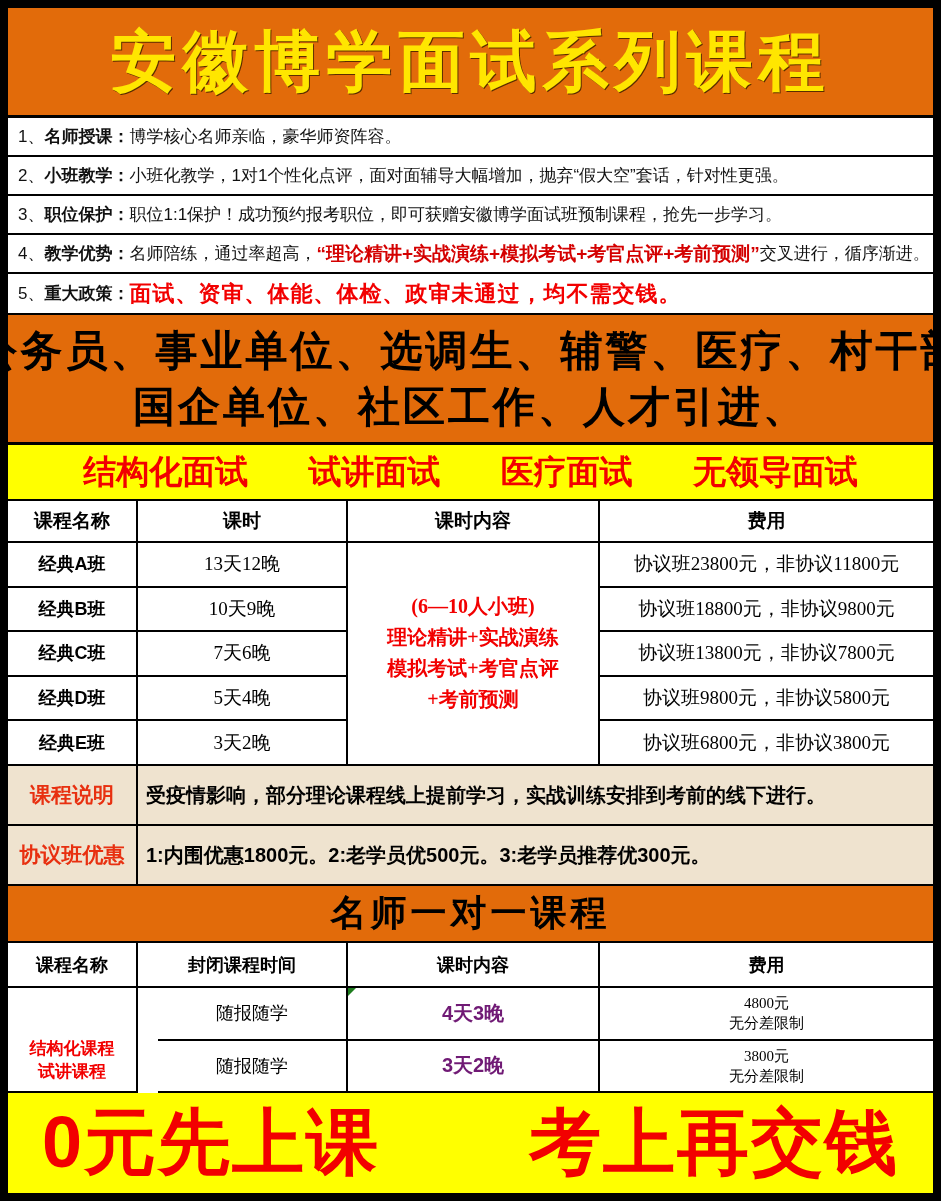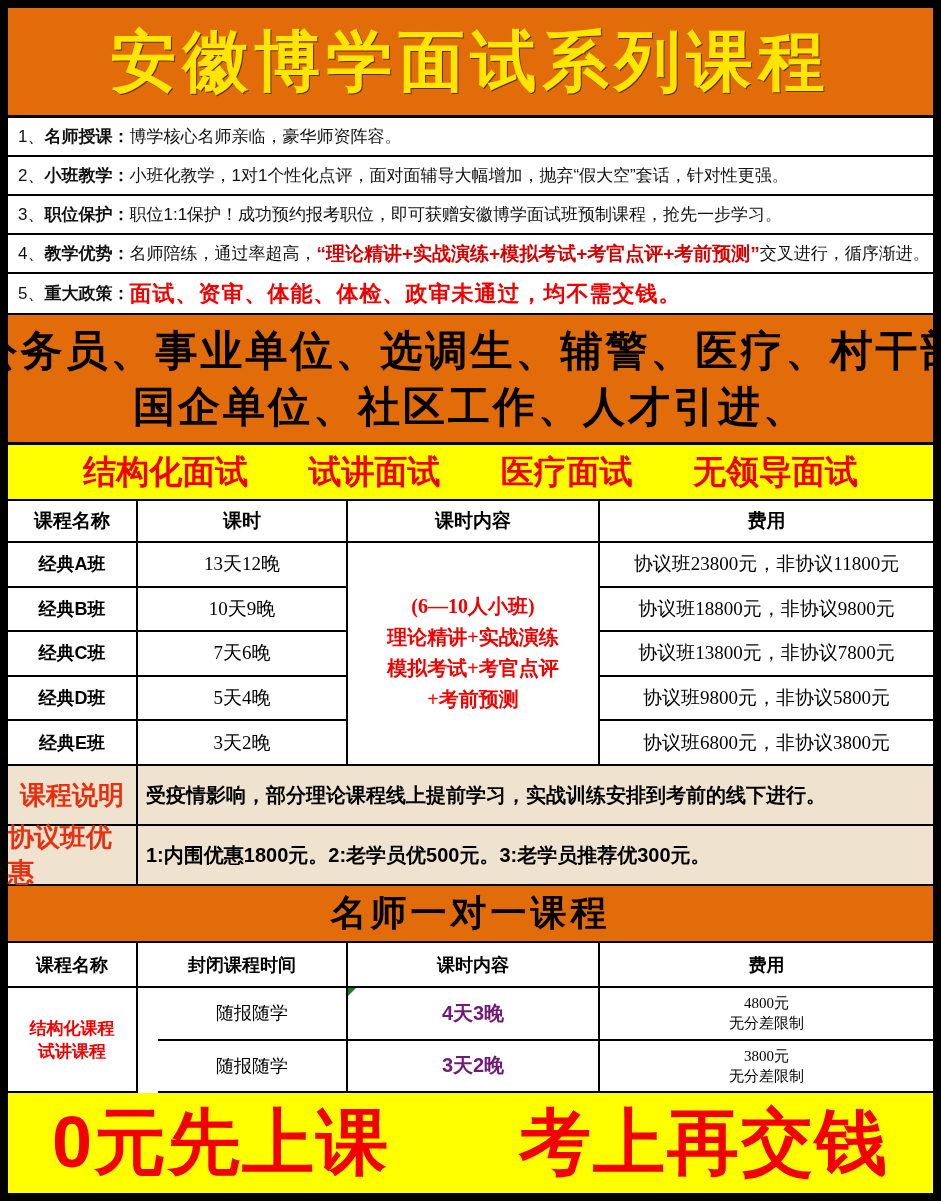--- a/index.html
+++ b/index.html
@@ -33,40 +33,40 @@
   .t1 .c4 { border-right:none; }
   .t1 .hdr { font-weight:bold; font-size:19px; color:#000; }
   .t1 .cname { font-weight:bold; font-size:18px; color:#000; }
   .t1 .cdur, .t1 .cfee { font-family:"Liberation Serif","DejaVu Serif",serif; font-size:19px; color:#000; }
   .t1 .content-cell { grid-column:3; grid-row:2/7; flex-direction:column; color:#F20000; font-weight:bold; font-size:20px; line-height:1.55; font-family:"Liberation Serif","DejaVu Serif",serif; }
   .r2{grid-row:2} .r3{grid-row:3} .r4{grid-row:4} .r5{grid-row:5} .r6{grid-row:6}
   .col1{grid-column:1} .col2{grid-column:2} .col4{grid-column:4}
 
   
   .note-row { height:60px; background:#EFE3CF; display:flex; border-bottom:2px solid #000; }
-  .note-row .note-label { width:130px; border-right:2px solid #000; display:flex; align-items:center; justify-content:center; color:#E83010; font-weight:bold; font-size:26px; flex:none; }
+  .note-row .note-label { width:130px; border-right:2px solid #000; display:flex; align-items:center; justify-content:center; color:#E83010; font-weight:bold; font-size:21px; flex:none; }
   .note-row .note-text { flex:1; display:flex; align-items:center; padding-left:8px; color:#000000; font-weight:bold; font-size:20px; white-space:nowrap; }
 
   
   .one-banner { height:57px; background:#E26B0A; border-bottom:2px solid #000; display:flex; align-items:center; justify-content:center; }
   .one-banner .one-title { font-size:36px; font-weight:900; color:#000; letter-spacing:4px; }
 
   
   .t2 { display:grid; grid-template-columns:130px 210px 252px 1fr; grid-template-rows:45px repeat(2,1fr); height:150px; background:#fff; }
   .t2 > div { border-right:2px solid #000; border-bottom:2px solid #000; display:flex; align-items:center; justify-content:center; text-align:center; position:relative; }
   .t2 .c4 { border-right:none; }
   .t2 .hdr { font-weight:bold; font-size:18px; color:#000; }
-  .t2 .name-cell { grid-column:1; grid-row:2/4; flex-direction:column; justify-content:center; padding:8px 4px; color:#F20000; font-weight:bold; font-size:17px; }
+  .t2 .name-cell { grid-column:1; grid-row:2/4; flex-direction:column; justify-content:flex-end; padding:8px 4px; color:#F20000; font-weight:bold; font-size:17px; }
   .t2 .sched { font-size:18px; color:#000;margin-left:20px; }
   .t2 .cdur { color:#701a75; font-weight:bold; font-size:20px; }
   .t2 .cfee { flex-direction:column; font-size:15px; color:#000; line-height:1.35; font-family:"Liberation Serif","DejaVu Serif",serif; }
   .comment-marker { position:absolute; top:0; left:0; width:0; height:0; border-top:8px solid #1E7D1E; border-right:8px solid transparent; }
 
   
-  .footer-banner { flex:1; background:#FFFF00; display:flex; align-items:center; justify-content:space-between; padding:0 44px; }
+  .footer-banner { flex:1; background:#FFFF00; display:flex; align-items:center; justify-content:space-between; padding:0 34px; }
   .footer-banner span { color:#F20000; font-weight:900; font-size:72px; white-space:nowrap; letter-spacing:2px; }
 </style>
 </head>
 <body>
 
 <div class="page">
   <div class="inner">
 
     <div class="header-banner">
       <span class="title">安徽博学面试系列课程</span>

